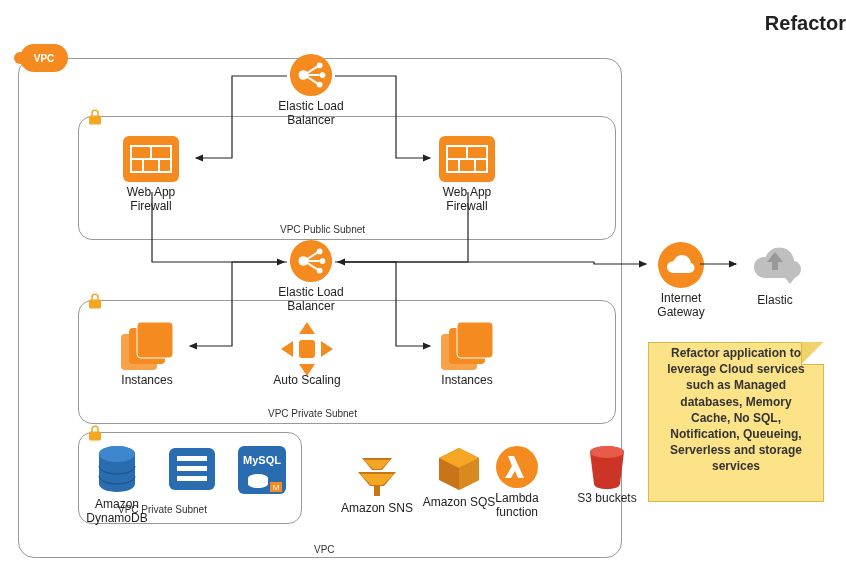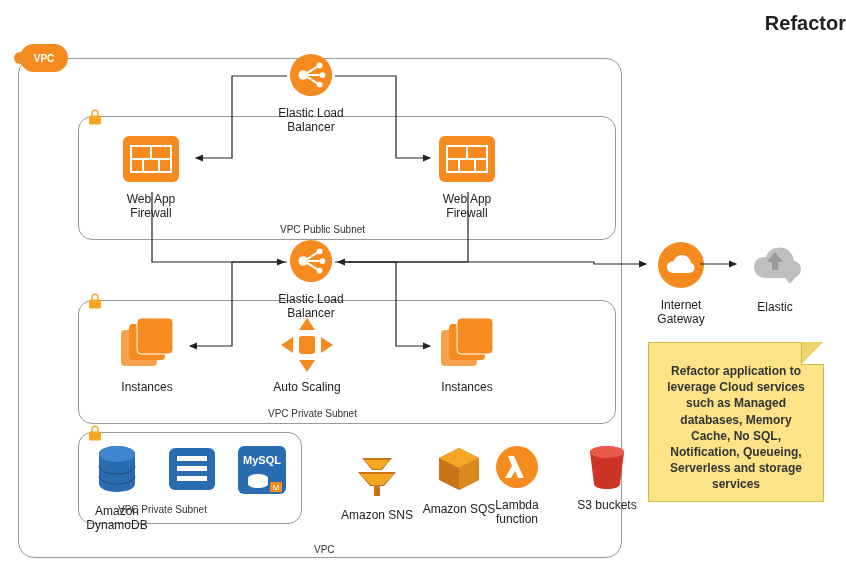--- a/index.html
+++ b/index.html
@@ -8,24 +8,24 @@
   .box{position:absolute;border:1px solid #999;border-radius:16px}
   .vpc{left:18px;top:58px;width:604px;height:500px}
   .subnet-pub{left:78px;top:116px;width:538px;height:124px;border-radius:14px}
   .subnet-priv{left:78px;top:300px;width:538px;height:124px;border-radius:14px}
   .subnet-db{left:78px;top:432px;width:224px;height:92px;border-radius:14px}
   .vpc-badge{position:absolute;left:20px;top:44px;width:48px;height:28px;background:#f58a1f;border-radius:14px;display:flex;align-items:center;justify-content:center;color:#fff;font-size:10px;font-weight:700}
   .vpc-badge:before{content:"";position:absolute;left:-6px;top:8px;width:12px;height:12px;background:#f58a1f;border-radius:50%}
   .lock{position:absolute;width:18px;height:18px}
   .lock svg{width:18px;height:18px}
   .node{position:absolute;text-align:center;width:78px}
-  .node .icon{width:46px;height:46px;margin:0 auto 9px;display:flex;align-items:flex-end;justify-content:center}
+  .node .icon{width:46px;height:46px;margin:0 auto 2px;display:flex;align-items:flex-start;justify-content:center}
   .node .lbl{font-size:12px;line-height:1.15}
   .bignode .icon{width:60px;height:50px}
-  .note{position:absolute;left:648px;top:342px;width:176px;height:160px;background:#fde388;border:1px solid #d7b94b;padding:20px 12px;font-size:12px;font-weight:700;text-align:center;line-height:1.35;color:#333}
+  .note{position:absolute;left:648px;top:342px;width:176px;height:160px;background:#fde388;border:1px solid #d7b94b;padding:2px 12px;font-size:12px;font-weight:700;text-align:center;line-height:1.35;color:#333}
   .note:after{content:"";position:absolute;right:-1px;top:-1px;width:22px;height:22px;background:linear-gradient(135deg,#f0d36a 50%,#fff 50%);border-left:1px solid #d7b94b;border-bottom:1px solid #d7b94b}
   svg.arrows{position:absolute;left:0;top:0;width:846px;height:583px;pointer-events:none}
   .slabel{position:absolute;font-size:10px;color:#333}
 </style>
 </head>
 <body>
 
 <div class="title">Refactor</div>
 
 <div class="box vpc"></div>

